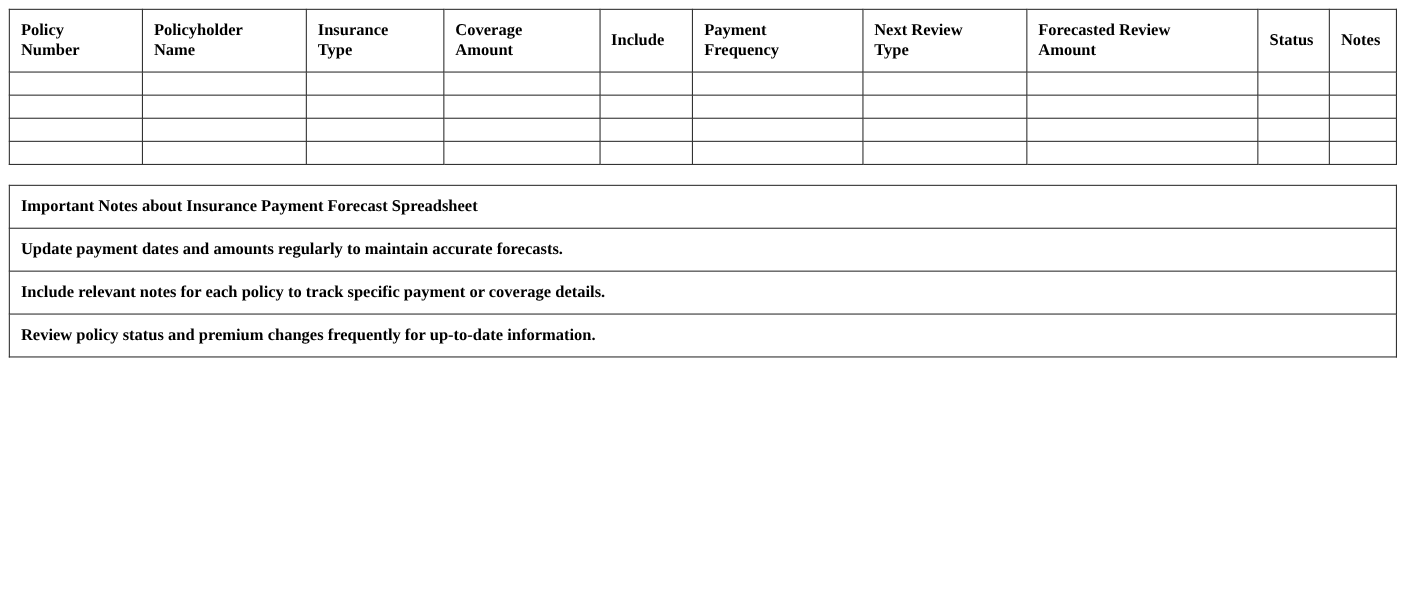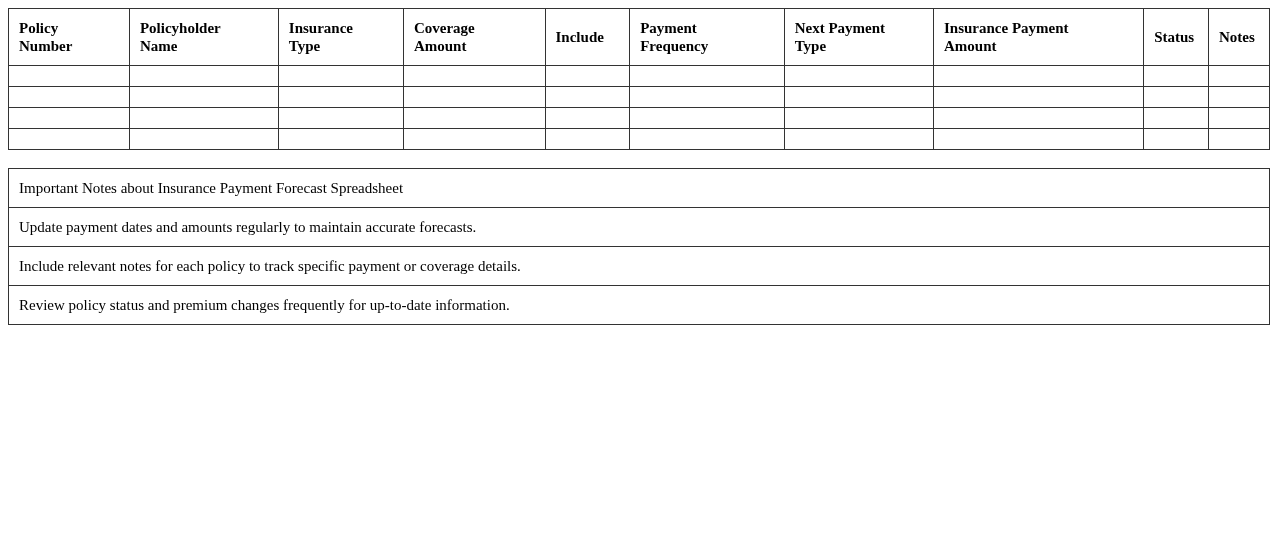--- a/index.html
+++ b/index.html
@@ -15,37 +15,37 @@
     #main-table th {
       text-align: left; font-weight: bold; font-size: 15px;
       padding: 0 10px; height: 56px; line-height: 18px; vertical-align: middle;
     }
     #main-table td { height: 20px; padding: 0; }
 
     #notes-table { top: 168px; width: 1262px; }
     #notes-table th, #notes-table td {
       text-align: left; padding: 0 10px; height: 38px; font-size: 15px;
     }
-    #notes-table th { font-weight: normal; }
-    #notes-table td { font-weight: normal; }
+    #notes-table th { font-weight: bold; }
+    #notes-table td { font-weight: bold; }
   </style>
 </head>
 <body>
 
 <table id="main-table">
   <thead>
     <tr>
       <th style="width:101px"><span>Policy</span><br><span>Number</span></th>
       <th style="width:129px"><span>Policyholder</span><br><span>Name</span></th>
       <th style="width:105px"><span>Insurance</span><br><span>Type</span></th>
       <th style="width:122px"><span>Coverage</span><br><span>Amount</span></th>
       <th style="width:64px"><span>Include</span></th>
       <th style="width:135px"><span>Payment</span><br><span>Frequency</span></th>
-      <th style="width:130px"><span>Next Payment</span><br><span>Type</span></th>
-      <th style="width:192px"><span>Insurance Payment</span><br><span>Amount</span></th>
+      <th style="width:130px"><span>Next Review</span><br><span>Type</span></th>
+      <th style="width:192px"><span>Forecasted Review</span><br><span>Amount</span></th>
       <th style="width:44px"><span>Status</span></th>
       <th style="width:40px"><span>Notes</span></th>
     </tr>
   </thead>
   <tbody>
     <tr>
       <td></td>
       <td></td>
       <td></td>
       <td></td>

